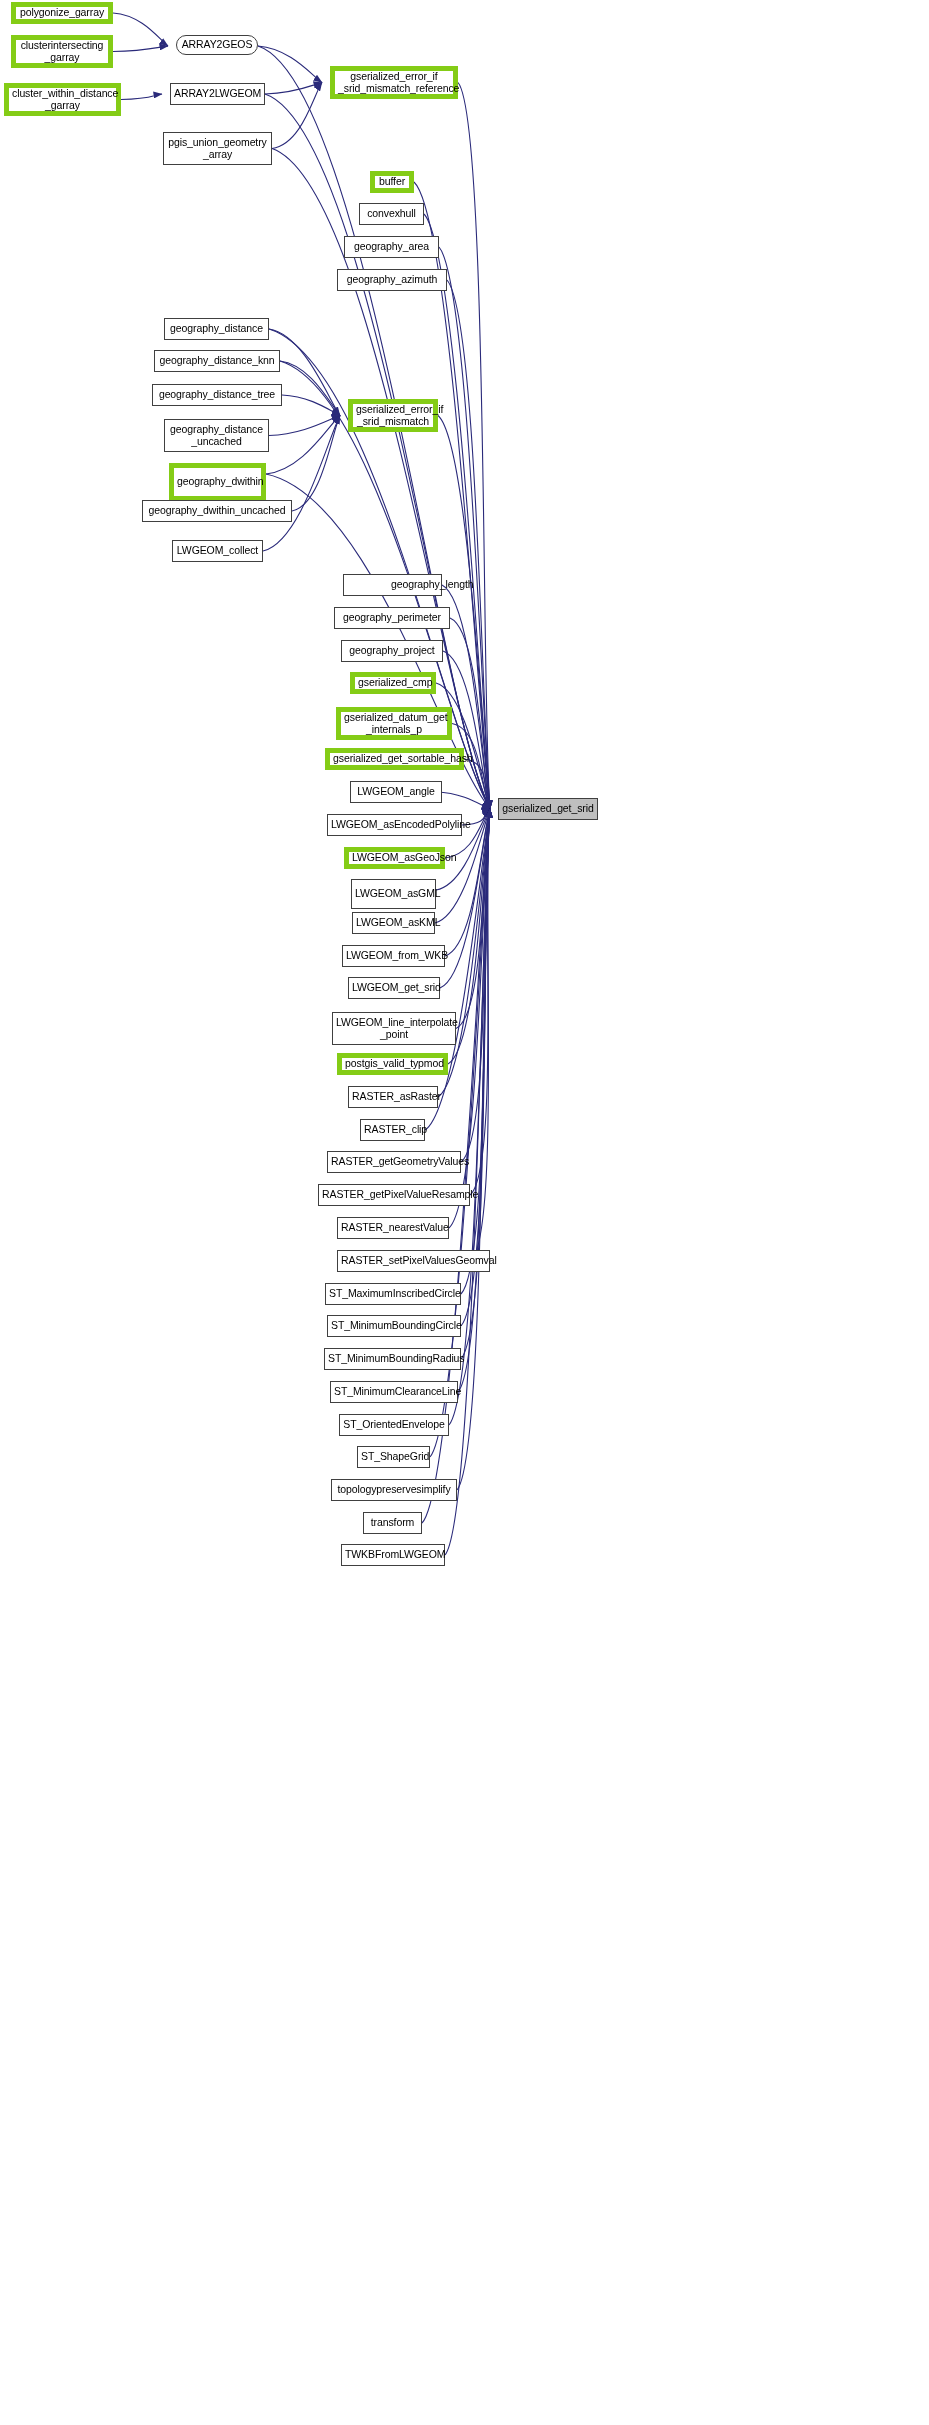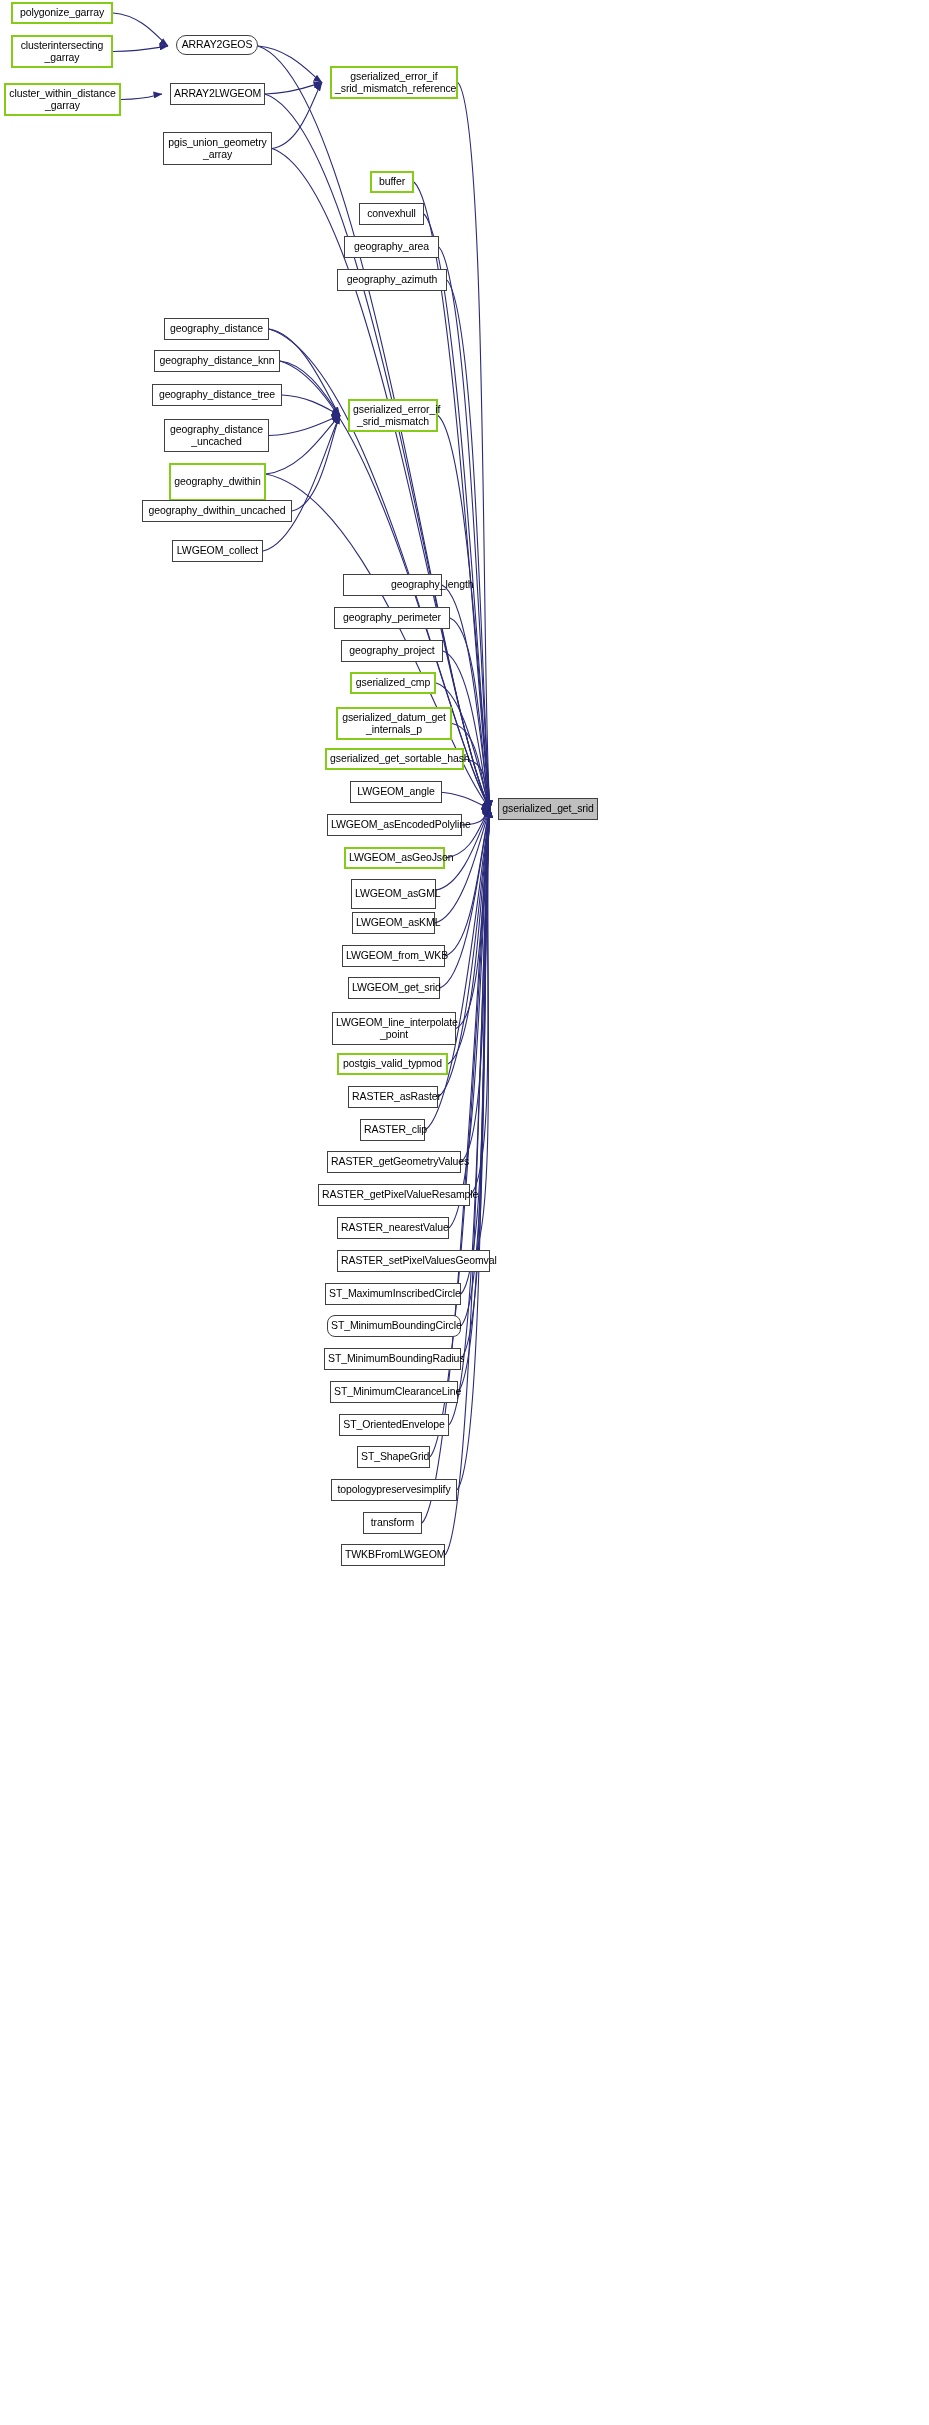--- a/index.html
+++ b/index.html
@@ -34,21 +34,21 @@
     font-size: 10.5px;
     line-height: 11.5px;
     color: #000000;
     background: #ffffff;
     border: 1px solid #404040;
     white-space: pre-line;
     letter-spacing: -0.1px;
     z-index: 2;
   }
   .node.red {
-    border: 2px solid #84cc16;
+    border: 5px solid #84cc16;
   }
   .node.target {
     background: #bfbfbf;
     border: 1px solid #404040;
   }
   .node .lbl {
     display: block;
     width: 100%;
     padding: 0 3px;
     box-sizing: border-box;
@@ -165,21 +165,21 @@
       <div class="node" style="left: 332px; top: 1012px; width: 124px; height: 33px;"><span class="lbl">LWGEOM_line_interpolate
 _point</span></div>
       <div class="node red" style="left: 337px; top: 1053px; width: 111px; height: 22px;"><span class="lbl">postgis_valid_typmod</span></div>
       <div class="node" style="left: 348px; top: 1086px; width: 90px; height: 22px;"><span class="lbl">RASTER_asRaster</span></div>
       <div class="node" style="left: 360px; top: 1119px; width: 65px; height: 22px;"><span class="lbl">RASTER_clip</span></div>
       <div class="node" style="left: 327px; top: 1151px; width: 134px; height: 22px;"><span class="lbl">RASTER_getGeometryValues</span></div>
       <div class="node" style="left: 318px; top: 1184px; width: 152px; height: 22px;"><span class="lbl">RASTER_getPixelValueResample</span></div>
       <div class="node" style="left: 337px; top: 1217px; width: 112px; height: 22px;"><span class="lbl">RASTER_nearestValue</span></div>
       <div class="node" style="left: 318px; top: 1250px; width: 153px; height: 22px; margin-left: 19px;"><span class="lbl">RASTER_setPixelValuesGeomval</span></div>
       <div class="node" style="left: 325px; top: 1283px; width: 136px; height: 22px;"><span class="lbl">ST_MaximumInscribedCircle</span></div>
-      <div class="node" style="left: 327px; top: 1315px; width: 134px; height: 22px; border-radius: 8px;"><span class="lbl">ST_MinimumBoundingCircle</span></div>
+      <div class="node" style="left: 327px; top: 1315px; width: 134px; height: 22px;"><span class="lbl">ST_MinimumBoundingCircle</span></div>
       <div class="node" style="left: 324px; top: 1348px; width: 137px; height: 22px;"><span class="lbl">ST_MinimumBoundingRadius</span></div>
       <div class="node" style="left: 330px; top: 1381px; width: 128px; height: 22px;"><span class="lbl">ST_MinimumClearanceLine</span></div>
       <div class="node" style="left: 339px; top: 1414px; width: 110px; height: 22px;"><span class="lbl">ST_OrientedEnvelope</span></div>
       <div class="node" style="left: 357px; top: 1446px; width: 73px; height: 22px;"><span class="lbl">ST_ShapeGrid</span></div>
       <div class="node" style="left: 331px; top: 1479px; width: 126px; height: 22px;"><span class="lbl">topologypreservesimplify</span></div>
       <div class="node" style="left: 363px; top: 1512px; width: 59px; height: 22px;"><span class="lbl">transform</span></div>
       <div class="node" style="left: 341px; top: 1544px; width: 104px; height: 22px;"><span class="lbl">TWKBFromLWGEOM</span></div>
       <div class="node target" style="left: 498px; top: 798px; width: 100px; height: 22px;"><span class="lbl">gserialized_get_srid</span></div>
     </div>
 </div>

